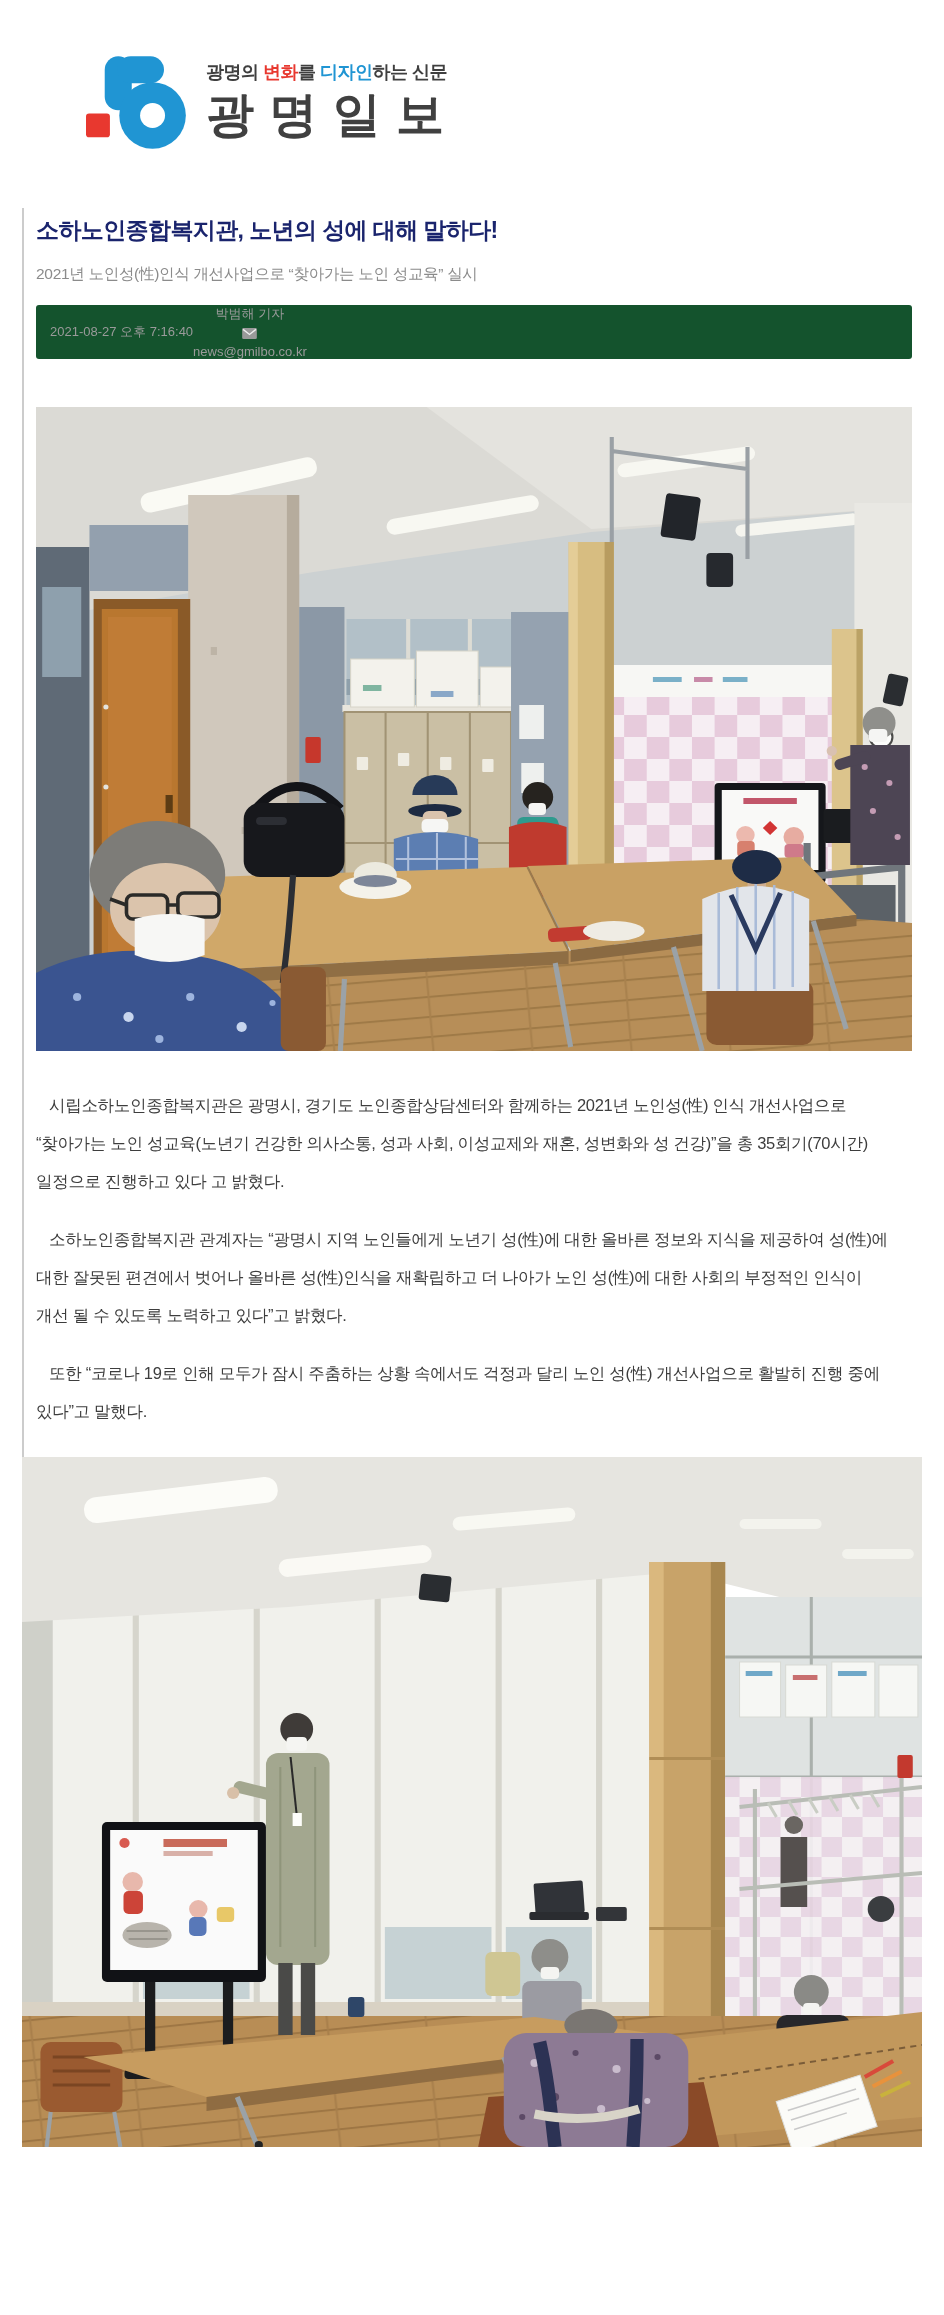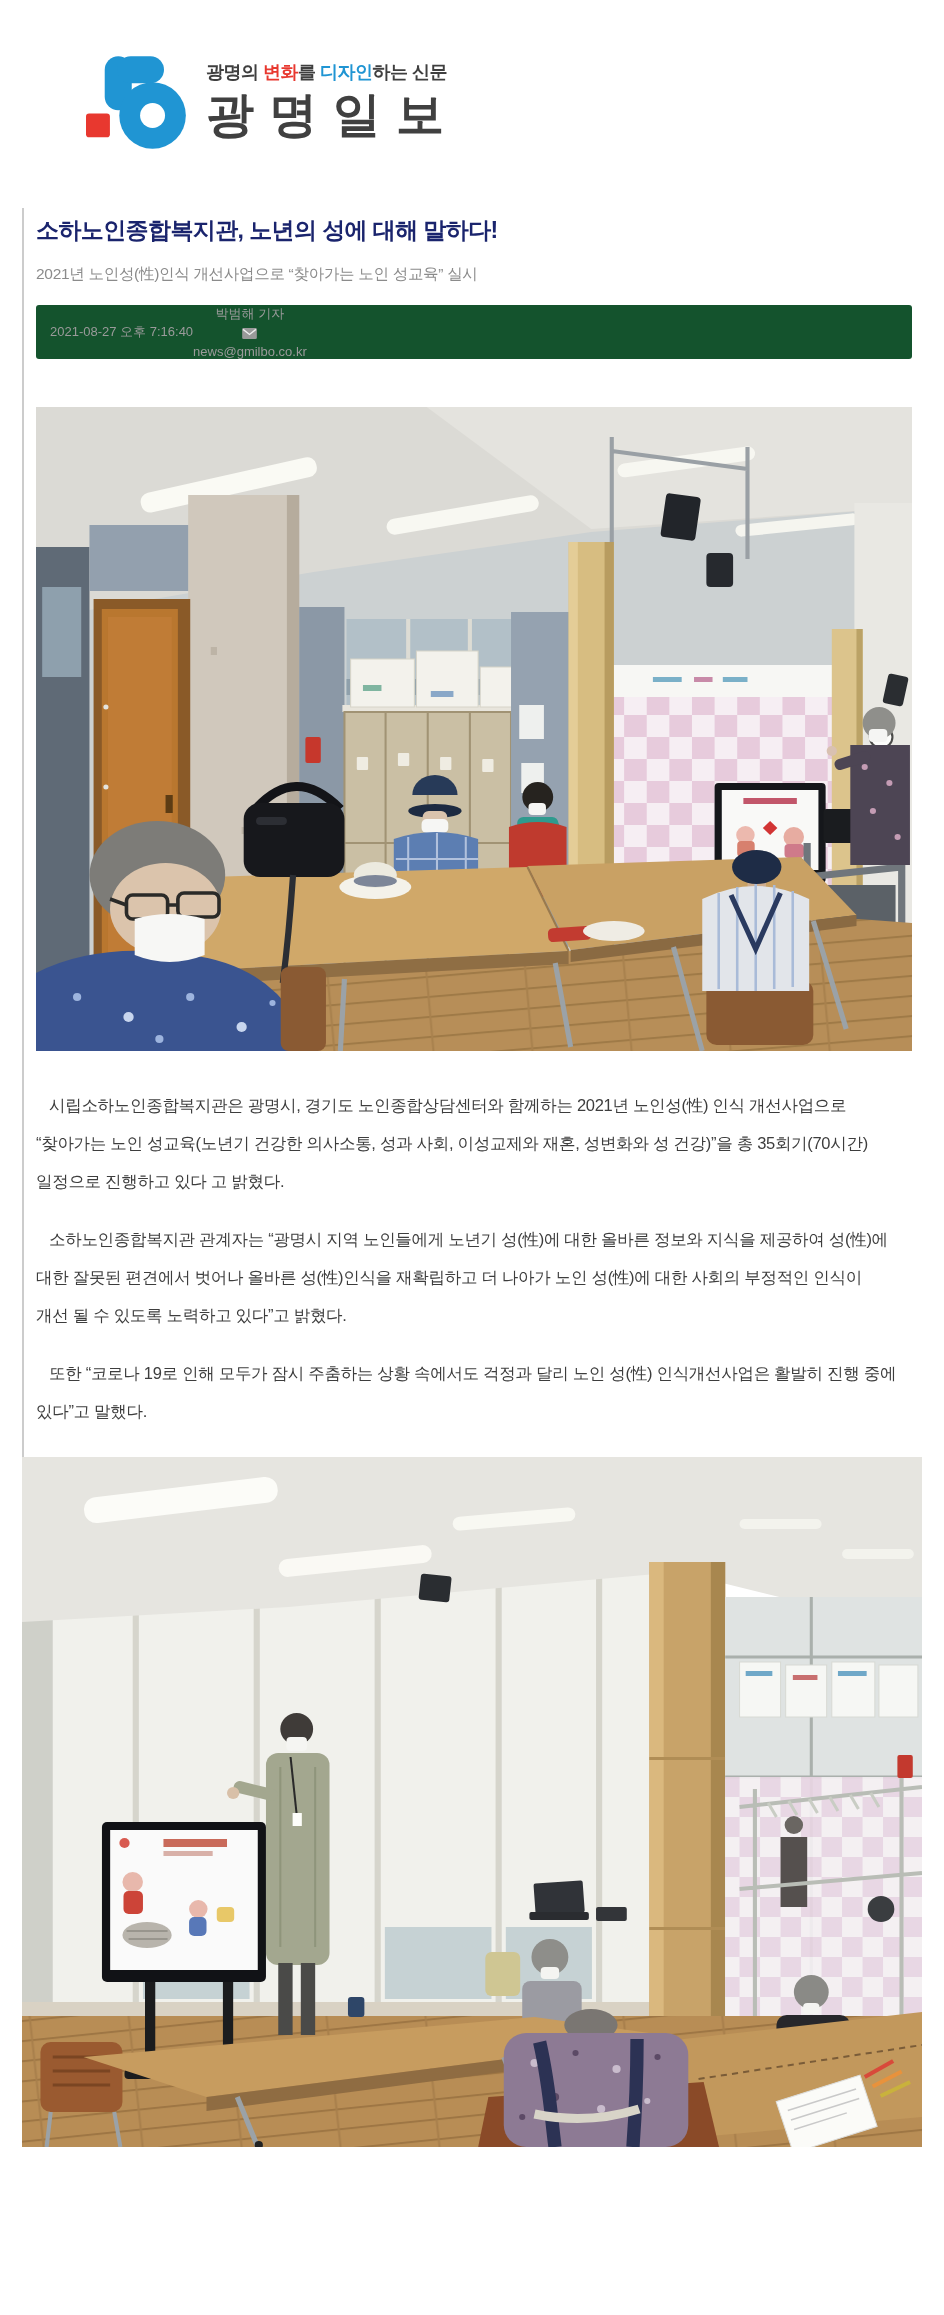--- a/index.html
+++ b/index.html
@@ -323,21 +323,21 @@
               <rect x="138" y="486" width="40" height="24" rx="6"></rect>
               <path d="M128,498 h10 M88,498 L72,492"></path>
             </g>
             <path d="M96,512 q34,-10 68,0 v36 q-34,14 -68,0 z" fill="#f7f7f5"></path>
           </g>
         </svg>
       </figure>
 
       <p class="body-par indent">시립소하노인종합복지관은 광명시, 경기도 노인종합상담센터와 함께하는 2021년 노인성(性) 인식 개선사업으로 “찾아가는 노인 성교육(노년기 건강한 의사소통, 성과 사회, 이성교제와 재혼, 성변화와 성 건강)”을 총 35회기(70시간) 일정으로 진행하고 있다 고 밝혔다.</p>
       <p class="body-par indent">소하노인종합복지관 관계자는 “광명시 지역 노인들에게 노년기 성(性)에 대한 올바른 정보와 지식을 제공하여 성(性)에 대한 잘못된 편견에서 벗어나 올바른 성(性)인식을 재확립하고 더 나아가 노인 성(性)에 대한 사회의 부정적인 인식이 개선 될 수 있도록 노력하고 있다”고 밝혔다.</p>
-      <p class="body-par indent">또한 “코로나 19로 인해 모두가 잠시 주춤하는 상황 속에서도 걱정과 달리 노인 성(性) 인식개선사업은 활발히 진행 중에 있다”고 말했다.</p>
+      <p class="body-par indent">또한 “코로나 19로 인해 모두가 잠시 주춤하는 상황 속에서도 걱정과 달리 노인 성(性) 개선사업으로 활발히 진행 중에 있다”고 말했다.</p>
     </div>
 
 
     <figure class="photo-2">
       <svg viewBox="0 0 878 690" height="690" preserveAspectRatio="none" role="img">
         <defs>
           <pattern id="chk2" width="40" height="40" patternUnits="userSpaceOnUse">
             <rect width="40" height="40" fill="#f6f1f4"></rect>
             <rect width="20" height="20" fill="#e9d6e4"></rect>
             <rect x="20" y="20" width="20" height="20" fill="#e9d6e4"></rect>

